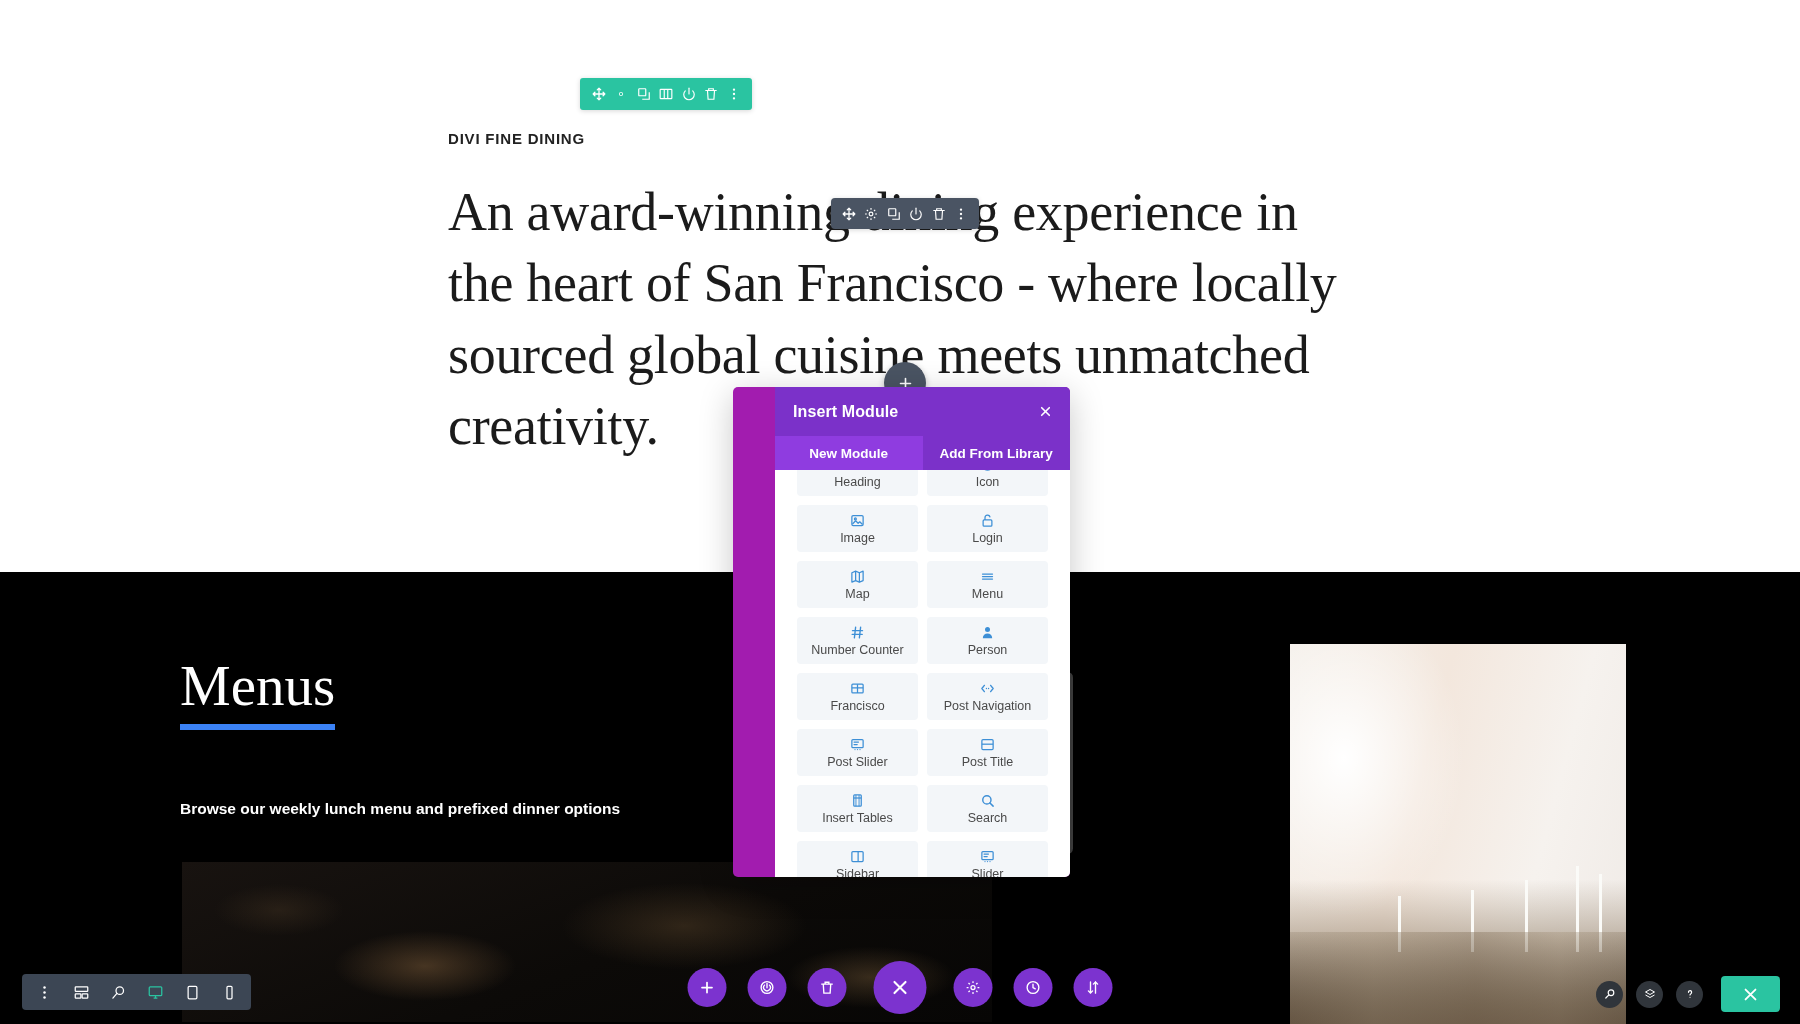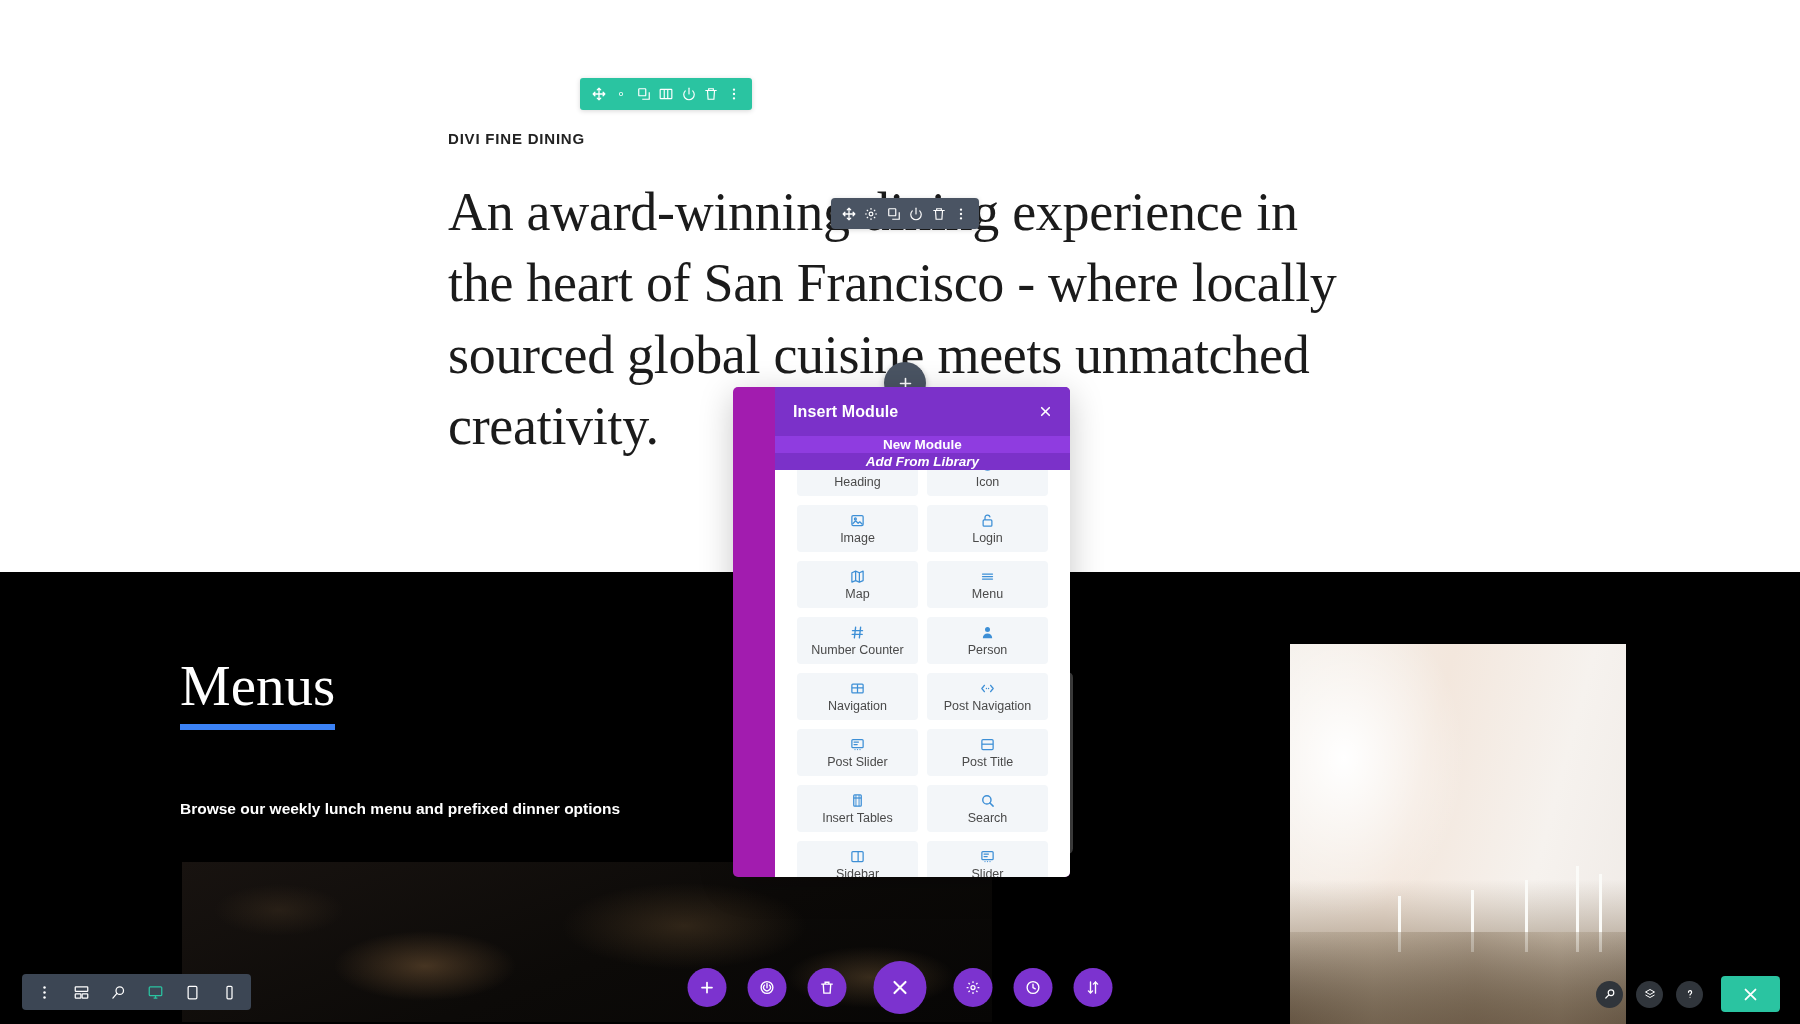--- a/index.html
+++ b/index.html
@@ -190,32 +190,31 @@
     width: 22px; height: 22px;
     display: flex; align-items: center; justify-content: center;
     color: #ffffff;
     cursor: pointer;
   }
   .modal-close svg { width: 13px; height: 13px; }
   .modal-tabs {
     display: flex;
     height: 34px;
     background: #7e32cd;
-    flex-direction: column;
   }
   .modal-tab {
     flex: 1;
     display: flex; align-items: center; justify-content: center;
     color: #ffffff;
     font-size: 13.5px;
     font-weight: 700;
     cursor: pointer;
     background: #8f3ce0;
   }
-  .modal-tab.inactive { background: #7b31c9; font-style: italic; }
+  .modal-tab.inactive { background: #7b31c9; }
 
   .modal-body {
     position: relative;
     height: 474px;
     padding: 0 22px;
     overflow: hidden;
     background: #ffffff;
   }
   .module-grid {
     position: absolute;
@@ -539,21 +538,21 @@
             </span>
             <span class="ml">Person</span>
           </div>
           <div class="module-card">
             <span class="mi">
               <svg viewBox="0 0 24 24" fill="none" stroke="currentColor" stroke-width="2">
                 <rect x="3" y="5" width="18" height="14" rx="1.5"></rect>
                 <path d="M3 11h18M12 5v14"></path>
               </svg>
             </span>
-            <span class="ml">Navigation</span>
+            <span class="ml">Francisco</span>
           </div>
           <div class="module-card">
             <span class="mi">
               <svg viewBox="0 0 24 24" fill="none" stroke="currentColor" stroke-width="2.2" stroke-linecap="round" stroke-linejoin="round">
                 <path d="M7 7l-4 5 4 5M17 7l4 5-4 5"></path>
                 <circle cx="10.3" cy="12" r="1.05" fill="currentColor" stroke="none"></circle>
                 <circle cx="13.7" cy="12" r="1.05" fill="currentColor" stroke="none"></circle>
               </svg>
             </span>
             <span class="ml">Post Navigation</span>

